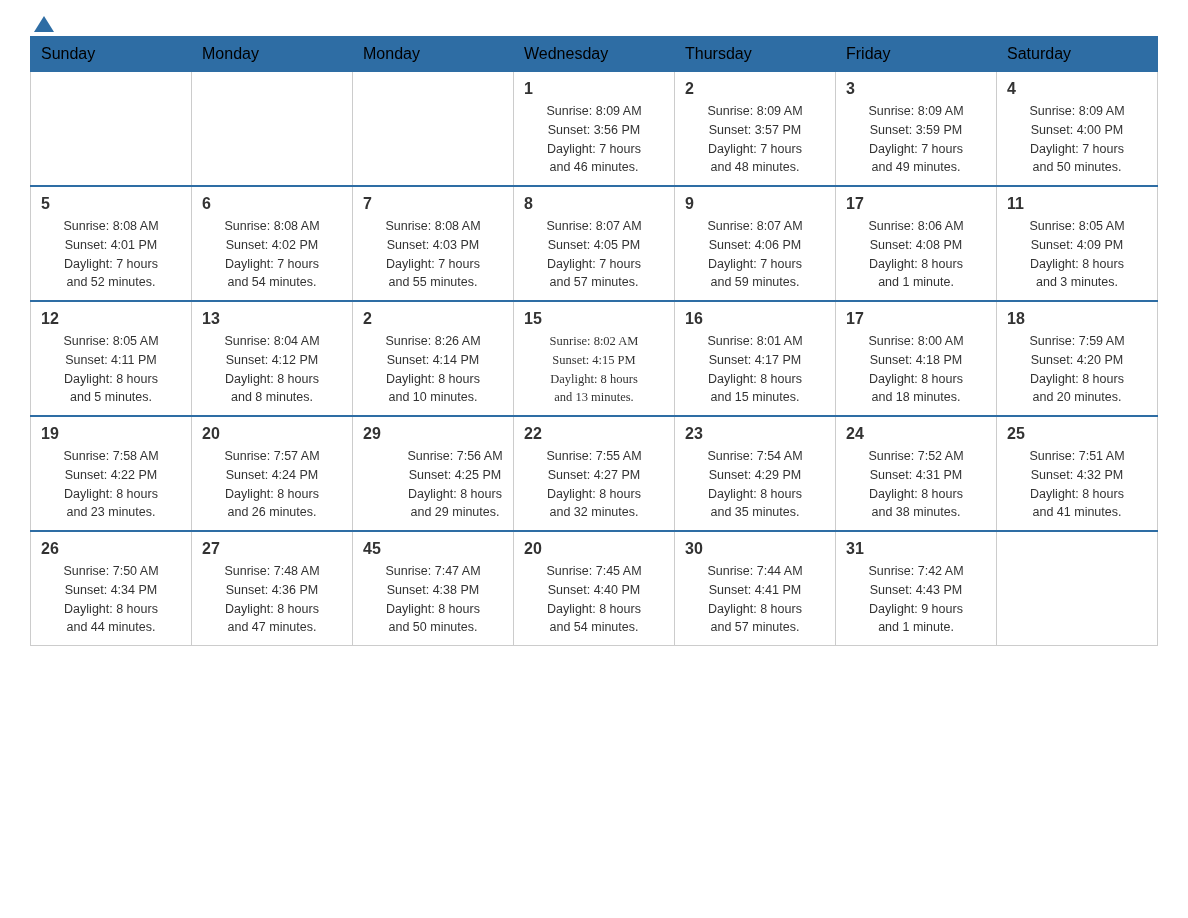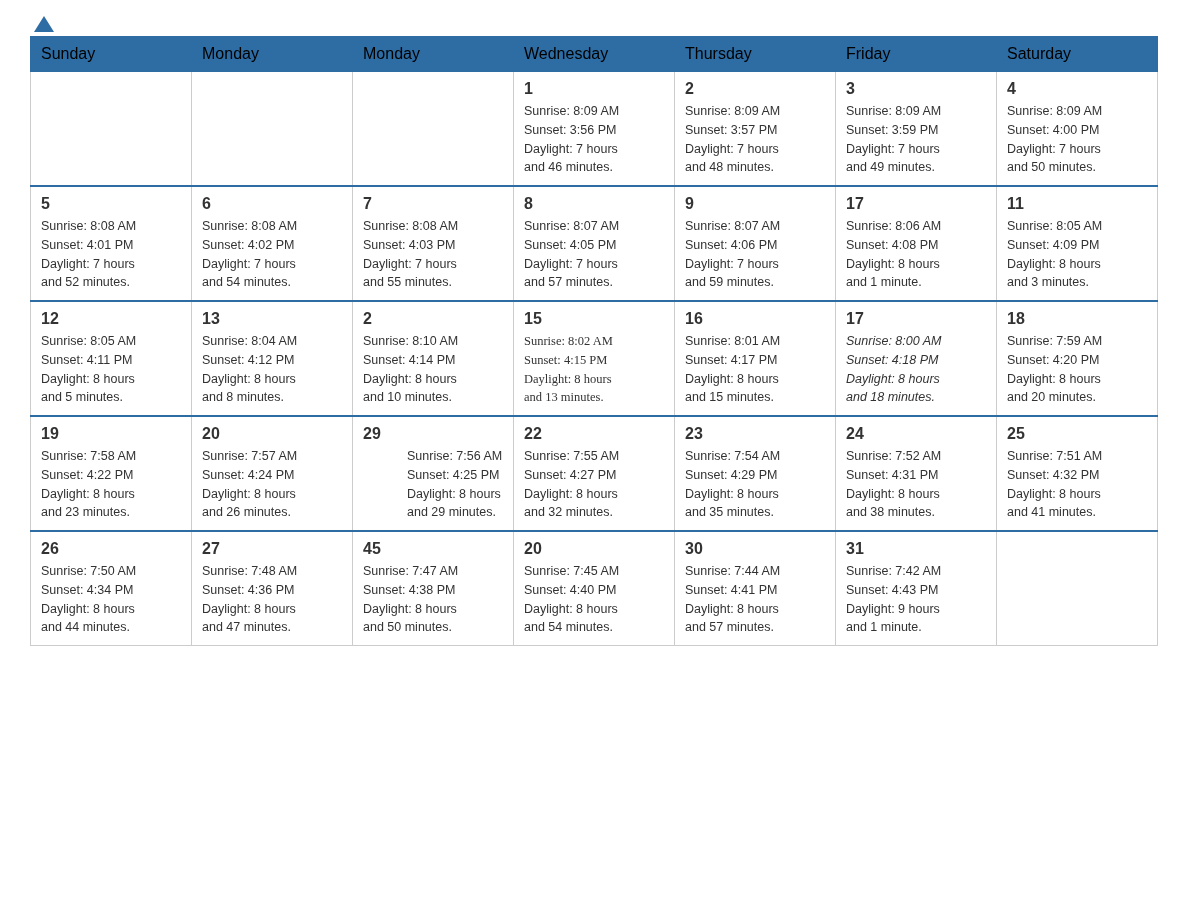--- a/index.html
+++ b/index.html
@@ -72,20 +72,21 @@
     .day-number {
       font-size: 16px;
       font-weight: bold;
       display: block;
       margin-bottom: 4px;
     }
     .day-info {
       font-size: 12.5px;
       line-height: 1.5;
       color: #333;
+      text-align: center;
     }
     .empty-cell {
       background: #fff;
     }
     
     .calendar-table tbody tr:not(:first-child) td {
       border-top: 2px solid #2e6da4;
     }
     .calendar-table tbody tr:first-child td {
       border-top: 1px solid #ccc;
@@ -219,42 +220,42 @@
         </td>
         <td>
           <span class="day-number">13</span>
           <div class="day-info" style="white-space: pre-line;">Sunrise: 8:04 AM
 Sunset: 4:12 PM
 Daylight: 8 hours
 and 8 minutes.</div>
         </td>
         <td>
           <span class="day-number">2</span>
-          <div class="day-info" style="white-space: pre-line;">Sunrise: 8:10 AM
+          <div class="day-info" style="white-space: pre-line;">Sunrise: 8:26 AM
 Sunset: 4:14 PM
 Daylight: 8 hours
 and 10 minutes.</div>
         </td>
         <td>
           <span class="day-number">15</span>
           <div class="day-info" style="white-space: pre-line; font-family: Liberation Serif, serif;">Sunrise: 8:02 AM
 Sunset: 4:15 PM
 Daylight: 8 hours
 and 13 minutes.</div>
         </td>
         <td>
           <span class="day-number">16</span>
           <div class="day-info" style="white-space: pre-line;">Sunrise: 8:01 AM
 Sunset: 4:17 PM
 Daylight: 8 hours
 and 15 minutes.</div>
         </td>
         <td>
           <span class="day-number">17</span>
-          <div class="day-info" style="white-space: pre-line; font-style: italic;">Sunrise: 8:00 AM
+          <div class="day-info" style="white-space: pre-line;">Sunrise: 8:00 AM
 Sunset: 4:18 PM
 Daylight: 8 hours
 and 18 minutes.</div>
         </td>
         <td>
           <span class="day-number">18</span>
           <div class="day-info" style="white-space: pre-line;">Sunrise: 7:59 AM
 Sunset: 4:20 PM
 Daylight: 8 hours
 and 20 minutes.</div>

